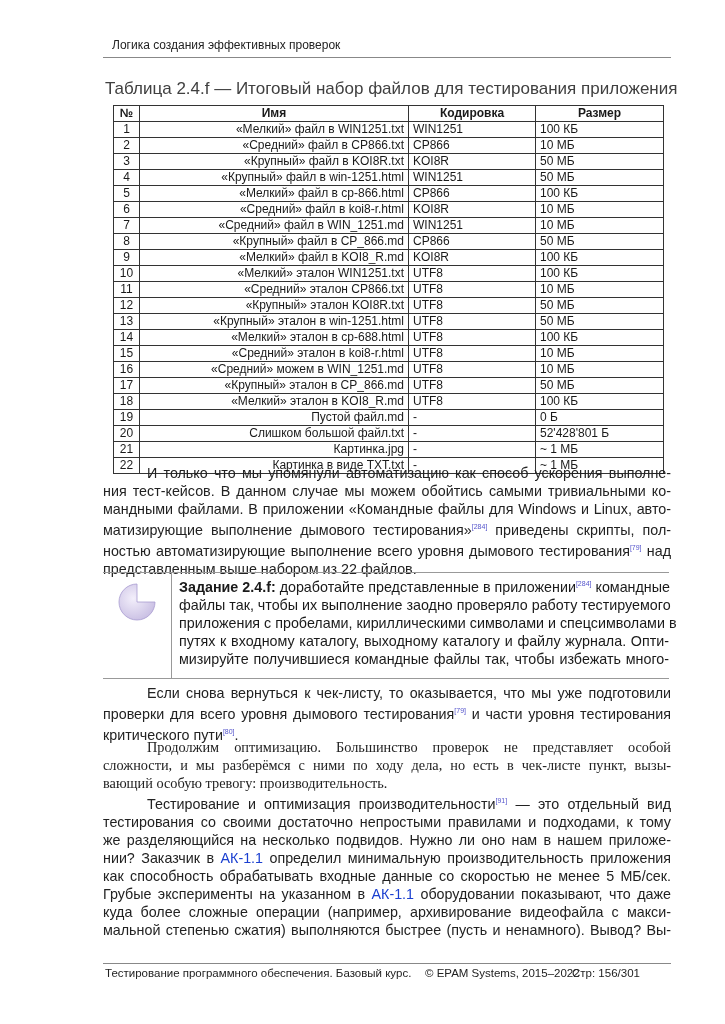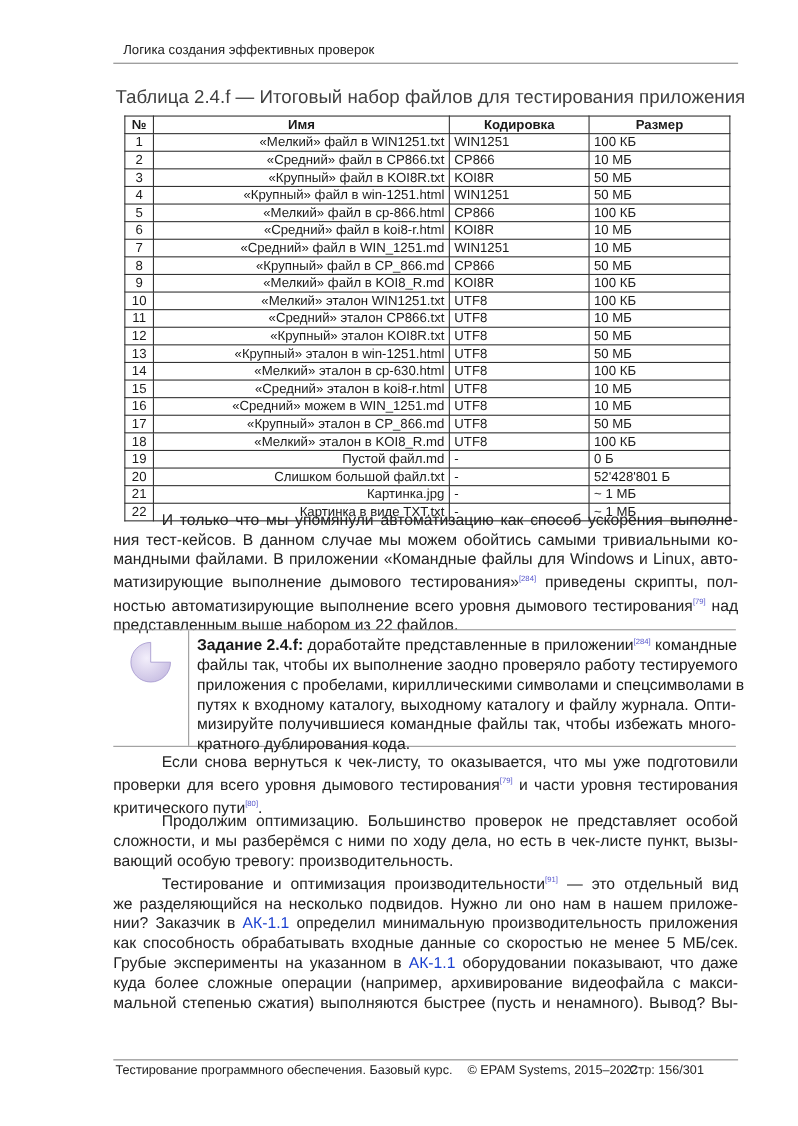--- a/index.html
+++ b/index.html
@@ -119,21 +119,21 @@
         <td class="size">50 МБ</td>
       </tr>
       <tr>
         <td class="num">13</td>
         <td class="name">«Крупный» эталон в win-1251.html</td>
         <td class="enc">UTF8</td>
         <td class="size">50 МБ</td>
       </tr>
       <tr>
         <td class="num">14</td>
-        <td class="name">«Мелкий» эталон в cp-630.html</td>
+        <td class="name">«Мелкий» эталон в cp-688.html</td>
         <td class="enc">UTF8</td>
         <td class="size">100 КБ</td>
       </tr>
       <tr>
         <td class="num">15</td>
         <td class="name">«Средний» эталон в koi8-r.html</td>
         <td class="enc">UTF8</td>
         <td class="size">10 МБ</td>
       </tr>
       <tr>
@@ -201,38 +201,38 @@
       </defs>
       <path d="M20 2 A18 18 0 1 0 38 20 L20 20 Z" fill="url(#g)" stroke="#a89cd0" stroke-width="0.8"></path>
     </svg>
   </div>
   <div class="task-text">
     <span class="line"><b>Задание 2.4.f:</b><span> доработайте представленные в приложении</span><sup class="ref">[284]</sup><span> командные</span></span>
     <span class="line">файлы так, чтобы их выполнение заодно проверяло работу тестируемого</span>
     <span class="line">приложения с пробелами, кириллическими символами и спецсимволами в</span>
     <span class="line">путях к входному каталогу, выходному каталогу и файлу журнала. Опти-</span>
     <span class="line">мизируйте получившиеся командные файлы так, чтобы избежать много-</span>
-    <span class="line last">кратного дублирования кода.</span>
   </div>
 </div>
 
 <div class="para" style="top:684px;">
   <span class="line indent">Если снова вернуться к чек-листу, то оказывается, что мы уже подготовили</span>
   <span class="line"><span>проверки для всего уровня дымового тестирования</span><sup class="ref">[79]</sup><span> и части уровня тестирования</span></span>
   <span class="line last"><span>критического пути</span><sup class="ref">[80]</sup><span>.</span></span>
 </div>
 
-<div class="para" style="top:738px;">
+<div class="para" style="top:738px;font-family:Liberation Serif, serif;">
   <span class="line indent">Продолжим оптимизацию. Большинство проверок не представляет особой</span>
   <span class="line">сложности, и мы разберёмся с ними по ходу дела, но есть в чек-листе пункт, вызы-</span>
   <span class="line last">вающий особую тревогу: производительность.</span>
 </div>
 
 <div class="para" style="top:792px;">
   <span class="line indent"><span>Тестирование и оптимизация производительности</span><sup class="ref">[91]</sup><span> — это отдельный вид</span></span>
+  <span class="line">тестирования со своими достаточно непростыми правилами и подходами, к тому</span>
   <span class="line">же разделяющийся на несколько подвидов. Нужно ли оно нам в нашем приложе-</span>
   <span class="line"><span>нии? Заказчик в </span><a class="link">АК-1.1</a><span> определил минимальную производительность приложения</span></span>
   <span class="line">как способность обрабатывать входные данные со скоростью не менее 5 МБ/сек.</span>
   <span class="line"><span>Грубые эксперименты на указанном в </span><a class="link">АК-1.1</a><span> оборудовании показывают, что даже</span></span>
   <span class="line">куда более сложные операции (например, архивирование видеофайла с макси-</span>
   <span class="line">мальной степенью сжатия) выполняются быстрее (пусть и ненамного). Вывод? Вы-</span>
 </div>
 
 <div class="footer-line"></div>
 <div class="footer" style="left:105px;">Тестирование программного обеспечения. Базовый курс.</div>

